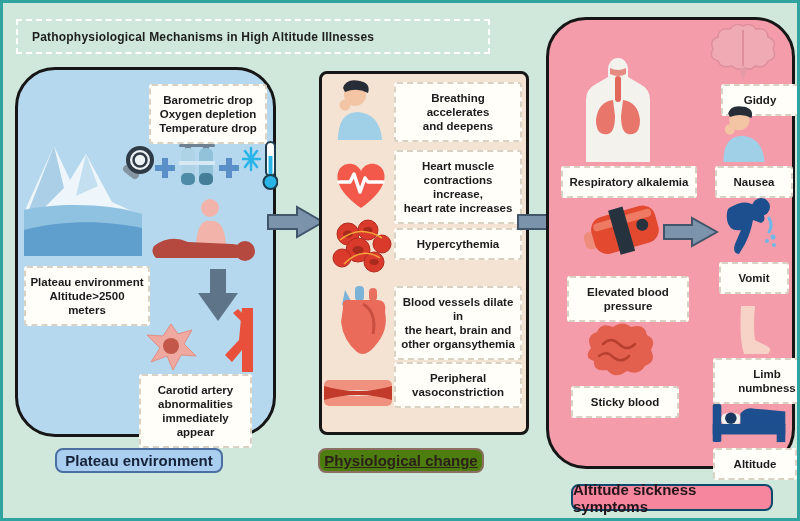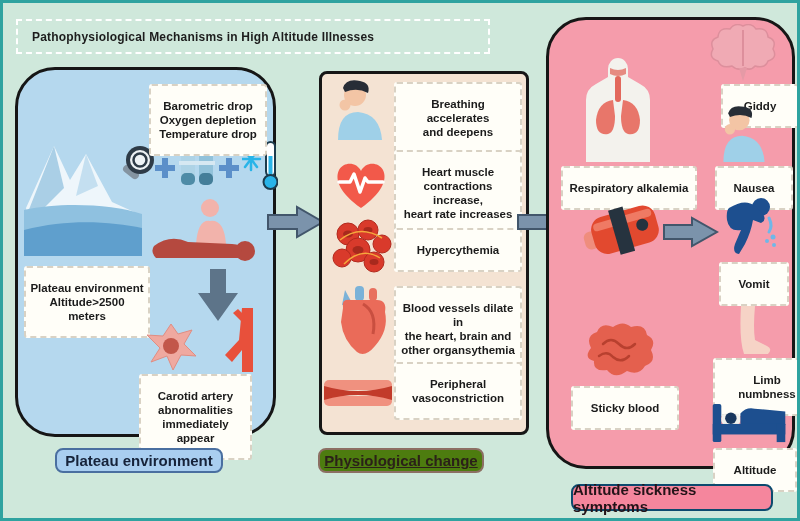--- a/index.html
+++ b/index.html
@@ -13,21 +13,21 @@
     border:2px dashed #ffffff;box-sizing:border-box;
     display:flex;align-items:center;padding-left:14px;
     font-size:12px;font-weight:700;letter-spacing:.2px;color:#1d1d1d;margin-top:8px;
   }
   .panel{position:absolute;border:3px solid #161616;box-sizing:border-box;}
   .panel.left{left:12px;top:64px;width:261px;height:370px;background:#b5d8ee;border-radius:40px;}
   .panel.mid{left:316px;top:68px;width:210px;height:364px;background:#f4e3d3;border-radius:8px;}
   .panel.right{left:543px;top:14px;width:249px;height:452px;background:#f59cab;border-radius:40px;}
   .wbox{
     position:absolute;background:#fffef8;border:2px dashed #d9d2c4;border-radius:3px;
-    padding:13px 4px;font-weight:700;font-size:11.5px;line-height:1.22;text-align:center;
+    padding:7px 4px;font-weight:700;font-size:11.5px;line-height:1.22;text-align:center;
     white-space:pre-line;box-sizing:border-box;color:#1b1b1b;
   }
   .plabel{
     position:absolute;display:flex;align-items:center;justify-content:center;
     font-weight:700;font-size:15px;border-radius:8px;box-sizing:border-box;
     color:#16233a;
   }
   .plabel.blue{background:#a9cef0;border:2px solid #4a6fa0;}
   .plabel.tan{background:#4d7c0f;border:2px solid #8c6f63;color:#2b2118;text-decoration:underline;}
   .plabel.pink{background:#f5869d;border:2px solid #0c4a6e;color:#241318;}
@@ -245,20 +245,22 @@
       <svg width="82" height="68" viewBox="0 0 82 68">
         <g transform="rotate(-16 41 34)">
           <rect x="0" y="26" width="14" height="18" rx="6" fill="#ef8d7d"></rect>
           <rect x="9" y="15" width="66" height="38" rx="13" fill="#e2492f"></rect>
           <rect x="12" y="20" width="60" height="8" rx="4" fill="#ef7a64"></rect>
           <rect x="31" y="11" width="15" height="46" fill="#26333f"></rect>
           <circle cx="60" cy="34" r="6" fill="#26333f"></circle>
         </g>
       </svg>
     </span>
+    <div class="wbox" style="left:18px;top:256px;width:122px">Elevated blood
+pressure</div>
 
     <span class="ic" style="left:34px;top:300px">
       <svg width="74" height="58" viewBox="0 0 74 58">
         <path d="M8 28 Q2 16 14 12 Q18 2 30 7 Q40 0 48 7 Q62 3 64 15 Q74 20 68 30 Q74 42 62 46 Q56 56 44 51 Q32 60 24 50 Q10 52 11 41 Q0 38 8 28 Z" fill="#e4604e"></path>
         <path d="M20 24 q8 -8 16 0 q8 8 16 0 M16 36 q8 -6 14 1 q8 7 16 -1" stroke="#b8402f" stroke-width="2.5" fill="none" stroke-linecap="round"></path>
       </svg>
     </span>
     <div class="wbox" style="left:22px;top:366px;width:108px">Sticky blood</div>
 
     <span class="ic" style="left:114px;top:196px">

